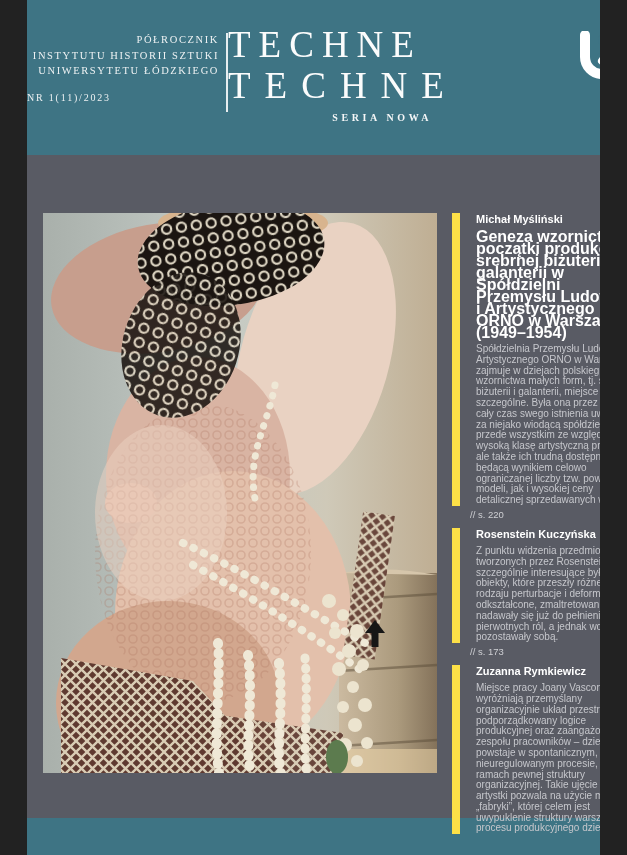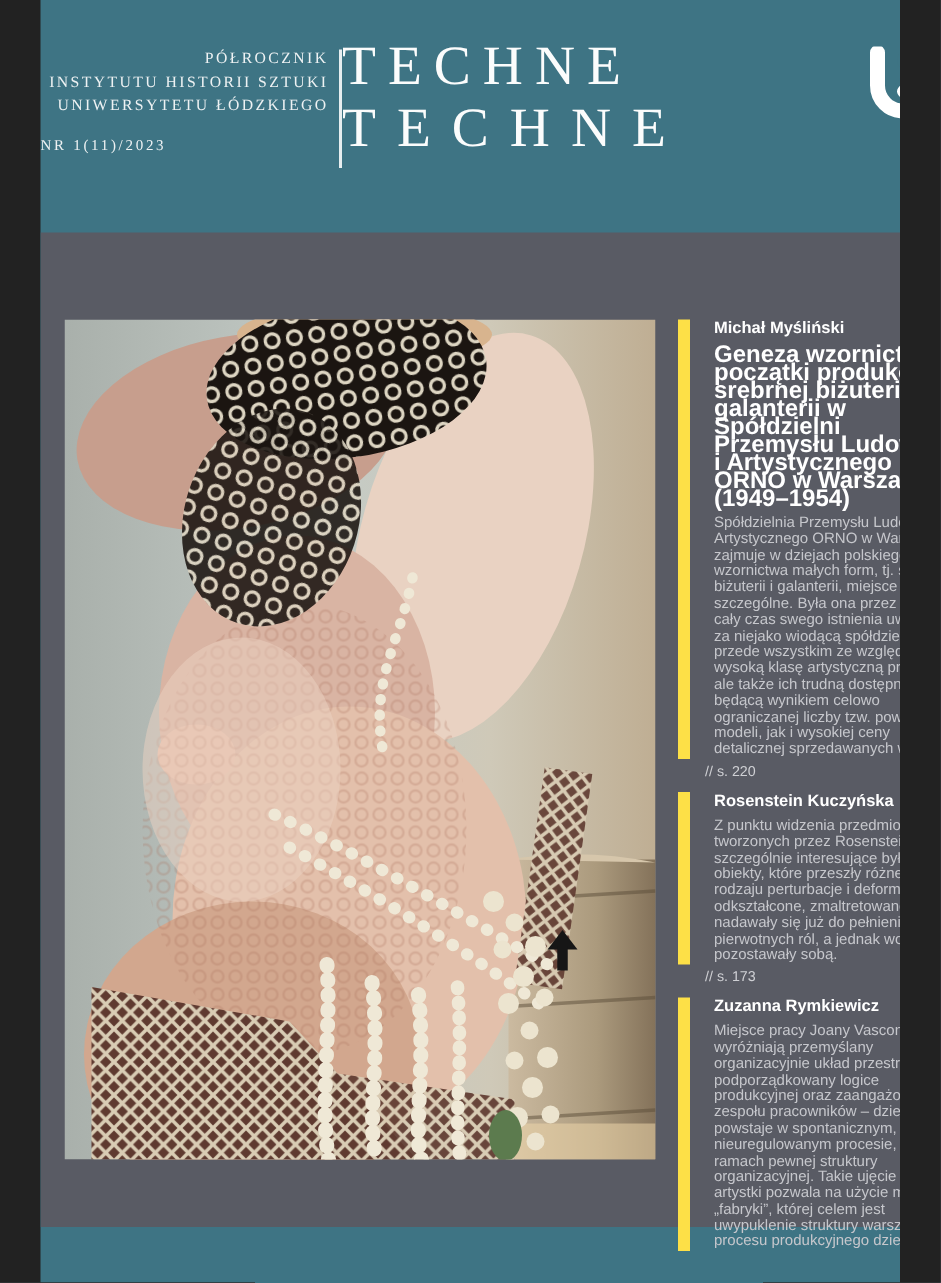--- a/index.html
+++ b/index.html
@@ -58,20 +58,21 @@
       <div>PÓŁROCZNIK</div>
       <div>INSTYTUTU HISTORII SZTUKI</div>
       <div>UNIWERSYTETU ŁÓDZKIEGO</div>
     </div>
     <div class="issue-no">NR 1(11)/2023</div>
     <div class="head-divider"></div>
     <div class="journal-title">
       <div class="t1">TECHNE</div>
       <div class="t2">TECHNE</div>
     </div>
+    <div class="series">SERIA NOWA</div>
 
     <svg class="logo" viewBox="0 0 56 50">
       <path d="M 11 4 L 11 26 A 17 17 0 0 0 45 26 L 45 22" fill="none" stroke="#ffffff" stroke-width="10" stroke-linecap="round"></path>
       <g stroke="#3e7484" stroke-width="14" fill="none" stroke-linecap="round" stroke-linejoin="round">
         <path d="M 28 30 L 41 14"></path>
         <path d="M 31 9 L 45 9 L 45 23"></path>
       </g>
       <g stroke="#ffffff" stroke-width="8" fill="none" stroke-linecap="round" stroke-linejoin="round">
         <path d="M 28 30 L 41 14"></path>
         <path d="M 31 9 L 45 9 L 45 23"></path>

